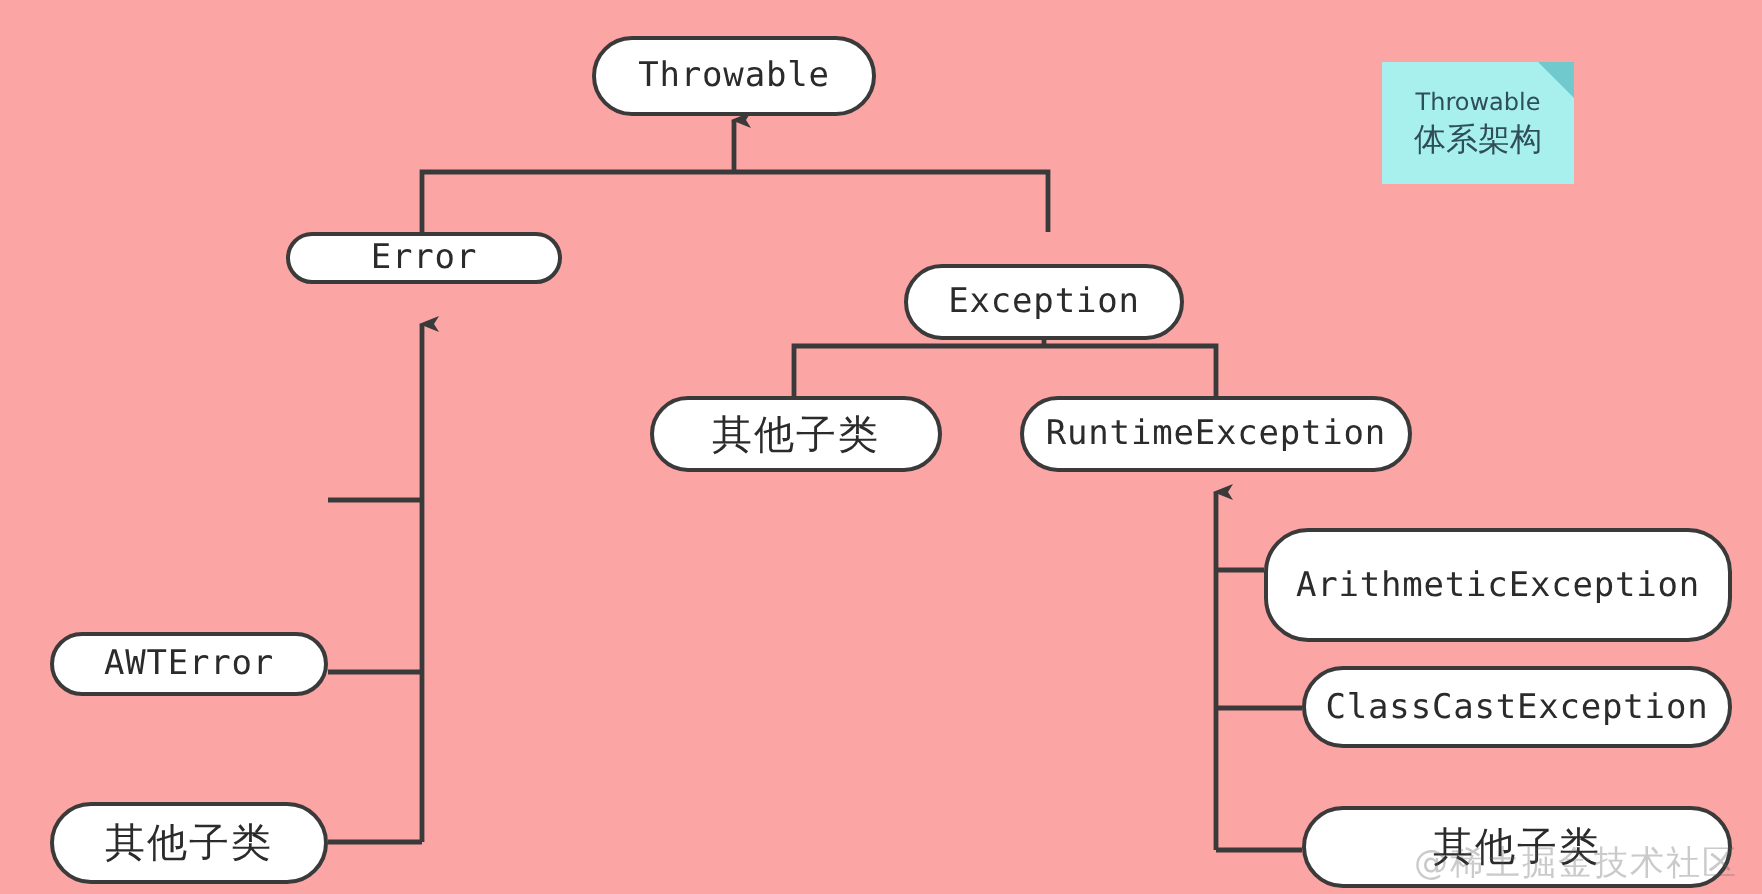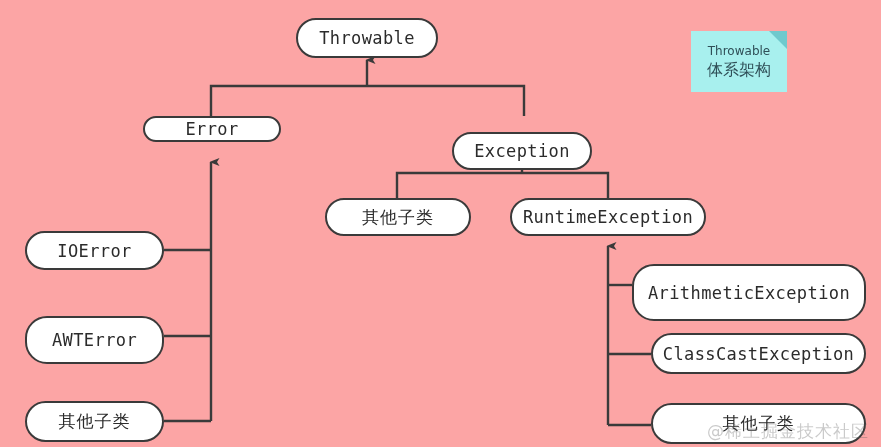--- a/index.html
+++ b/index.html
@@ -36,21 +36,21 @@
     letter-spacing: 0.4px;
     white-space: nowrap;
     z-index: 2;
   }
   .node .label {
     font-family: "DejaVu Sans Mono", "Liberation Mono", monospace;
     font-size: 17px;
   }
   .node.cjk .label {
     font-family: Liberation Mono, monospace;
-    font-size: 17px;
+    font-size: 20px;
     letter-spacing: 1px;
   }
   
   #sticky {
     position: absolute;
     left: 691px;
     top: 31px;
     width: 96px;
     height: 61px;
     background: #a8f0ee;
@@ -142,25 +142,22 @@
   </div>
 
   <div class="node cjk" style="left:325px; top:198px; width:146px; height:38px;">
     <span class="label">其他子类</span>
   </div>
 
   <div class="node" style="left:510px; top:198px; width:196px; height:38px;text-align:right;">
     <span class="label">RuntimeException</span>
   </div>
 
-  <div class="node" style="left:25px; top:231px; width:139px; height:39px;">
-    <span class="label">IOError</span>
-  </div>
 
-  <div class="node" style="left:25px; top:316px; width:139px; height:48px;">
+  <div class="node" style="left:25px; top:316px; width:139px; height:32px;">
     <span class="label">AWTError</span>
   </div>
 
   <div class="node cjk" style="left:25px; top:401px; width:139px; height:41px;">
     <span class="label">其他子类</span>
   </div>
 
   <div class="node" style="left:632px; top:264px; width:234px; height:57px;">
     <span class="label">ArithmeticException</span>
   </div>

